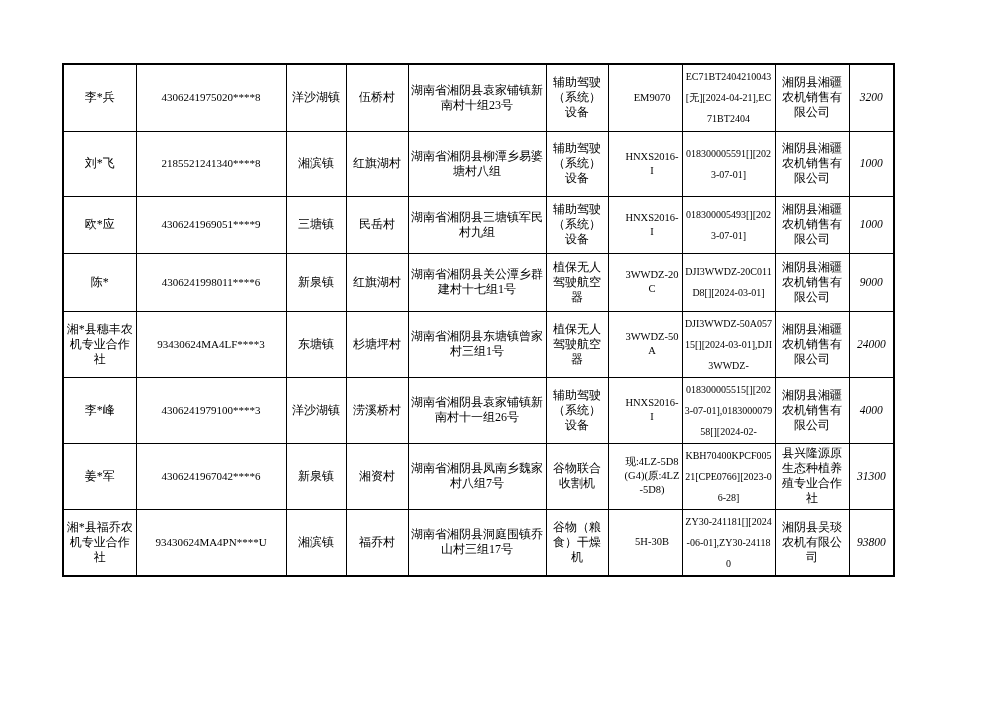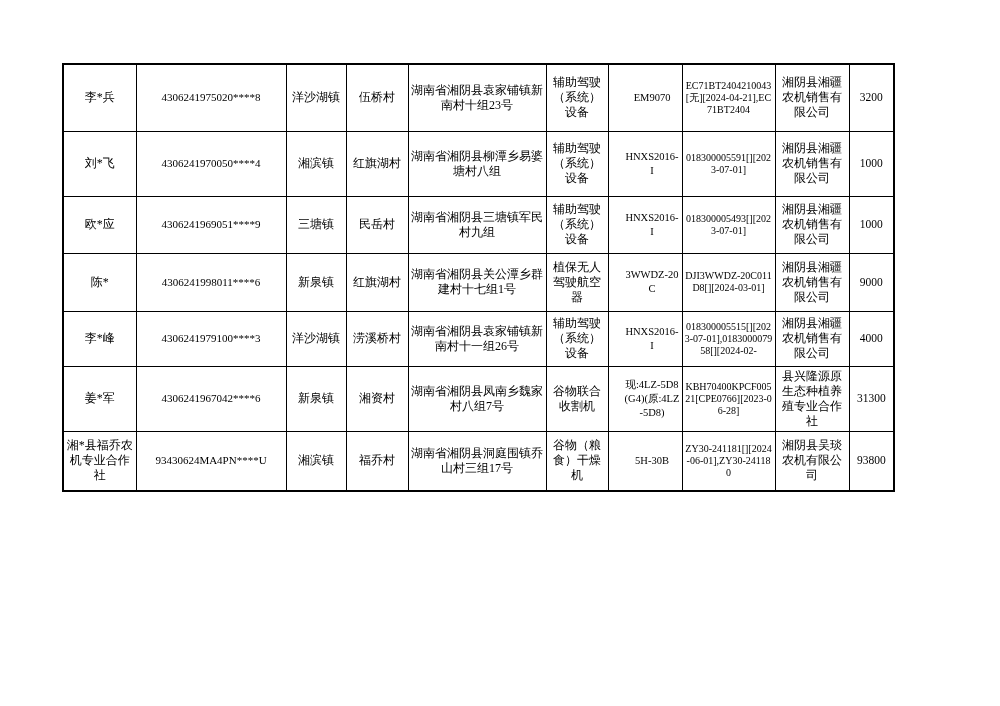--- a/index.html
+++ b/index.html
@@ -23,22 +23,22 @@
     text-align:center;
     vertical-align:middle;
     padding:1px 2px;
     font-size:12px;
     line-height:15px;
     line-break:strict;
     overflow:hidden;
   }
   td.c-id     { font-size:11px;  word-break:break-all;margin-top:21px; }
   td.c-model  { font-size:10.5px; word-break:break-all; line-height:14px;padding-left:16px; }
-  td.c-serial { font-size:10px;  word-break:break-all; line-height:12px; }
-  td.c-amount { font-size:11.5px; }
+  td.c-serial { font-size:10px;  word-break:break-all; line-height:21px; }
+  td.c-amount { font-size:11.5px;font-style:italic; }
   tr:nth-child(1){height:67px}
   tr:nth-child(2){height:65px}
   tr:nth-child(3){height:57px}
   tr:nth-child(4){height:58px}
   tr:nth-child(5){height:55px}
   tr:nth-child(6){height:65px}
   tr:nth-child(7){height:60px}
   tr:nth-child(8){height:55px}
   tr:nth-child(9){height:40px}
   col.w-name{width:73px} col.w-id{width:150px} col.w-town{width:60px}
@@ -71,21 +71,21 @@
         <td class="c-village">伍桥村</td>
         <td class="c-address">湖南省湘阴县袁家铺镇新南村十组23号</td>
         <td class="c-equip">辅助驾驶（系统）设备</td>
         <td class="c-model">EM9070</td>
         <td class="c-serial">EC71BT2404210043[无][2024-04-21],EC71BT2404</td>
         <td class="c-company">湘阴县湘疆农机销售有限公司</td>
         <td class="c-amount">3200</td>
       </tr>
       <tr>
         <td class="c-name">刘*飞</td>
-        <td class="c-id">4306241970050****4</td>
+        <td class="c-id">2185521241340****8</td>
         <td class="c-town">湘滨镇</td>
         <td class="c-village">红旗湖村</td>
         <td class="c-address">湖南省湘阴县柳潭乡易婆塘村八组</td>
         <td class="c-equip">辅助驾驶（系统）设备</td>
         <td class="c-model">HNXS2016-I</td>
         <td class="c-serial">018300005591[][2023-07-01]</td>
         <td class="c-company">湘阴县湘疆农机销售有限公司</td>
         <td class="c-amount">1000</td>
       </tr>
       <tr>
@@ -104,20 +104,32 @@
         <td class="c-name">陈*</td>
         <td class="c-id">4306241998011****6</td>
         <td class="c-town">新泉镇</td>
         <td class="c-village">红旗湖村</td>
         <td class="c-address">湖南省湘阴县关公潭乡群建村十七组1号</td>
         <td class="c-equip">植保无人驾驶航空器</td>
         <td class="c-model">3WWDZ-20C</td>
         <td class="c-serial">DJI3WWDZ-20C011D8[][2024-03-01]</td>
         <td class="c-company">湘阴县湘疆农机销售有限公司</td>
         <td class="c-amount">9000</td>
+      </tr>
+      <tr>
+        <td class="c-name">湘*县穗丰农机专业合作社</td>
+        <td class="c-id">93430624MA4LF****3</td>
+        <td class="c-town">东塘镇</td>
+        <td class="c-village">杉塘坪村</td>
+        <td class="c-address">湖南省湘阴县东塘镇曾家村三组1号</td>
+        <td class="c-equip">植保无人驾驶航空器</td>
+        <td class="c-model">3WWDZ-50A</td>
+        <td class="c-serial">DJI3WWDZ-50A05715[][2024-03-01],DJI3WWDZ-</td>
+        <td class="c-company">湘阴县湘疆农机销售有限公司</td>
+        <td class="c-amount">24000</td>
       </tr>
       <tr>
         <td class="c-name">李*峰</td>
         <td class="c-id">4306241979100****3</td>
         <td class="c-town">洋沙湖镇</td>
         <td class="c-village">涝溪桥村</td>
         <td class="c-address">湖南省湘阴县袁家铺镇新南村十一组26号</td>
         <td class="c-equip">辅助驾驶（系统）设备</td>
         <td class="c-model">HNXS2016-I</td>
         <td class="c-serial">018300005515[][2023-07-01],018300007958[][2024-02-</td>

